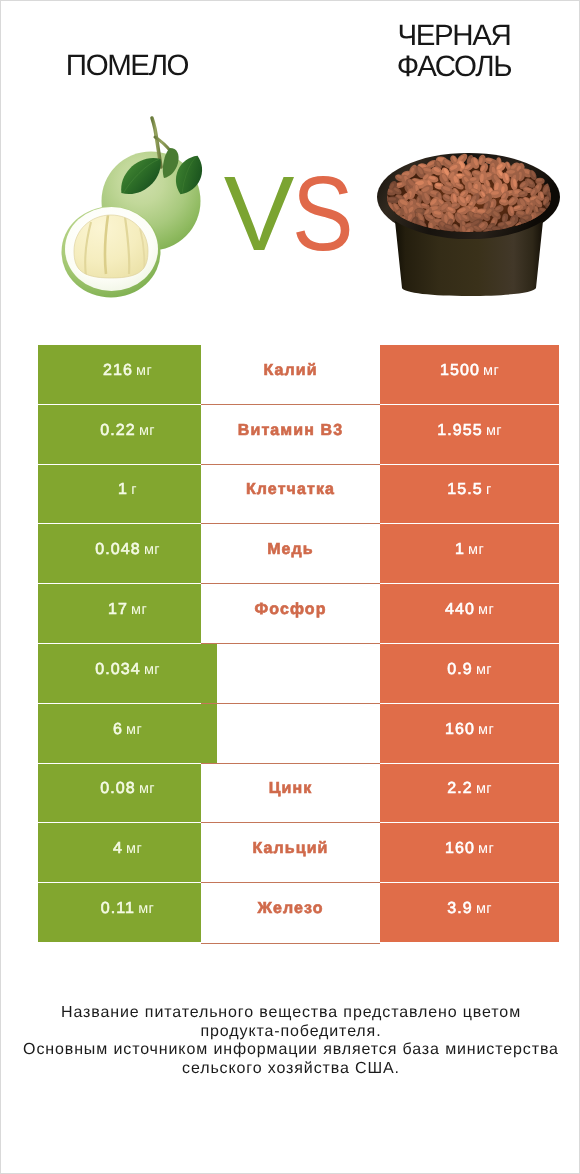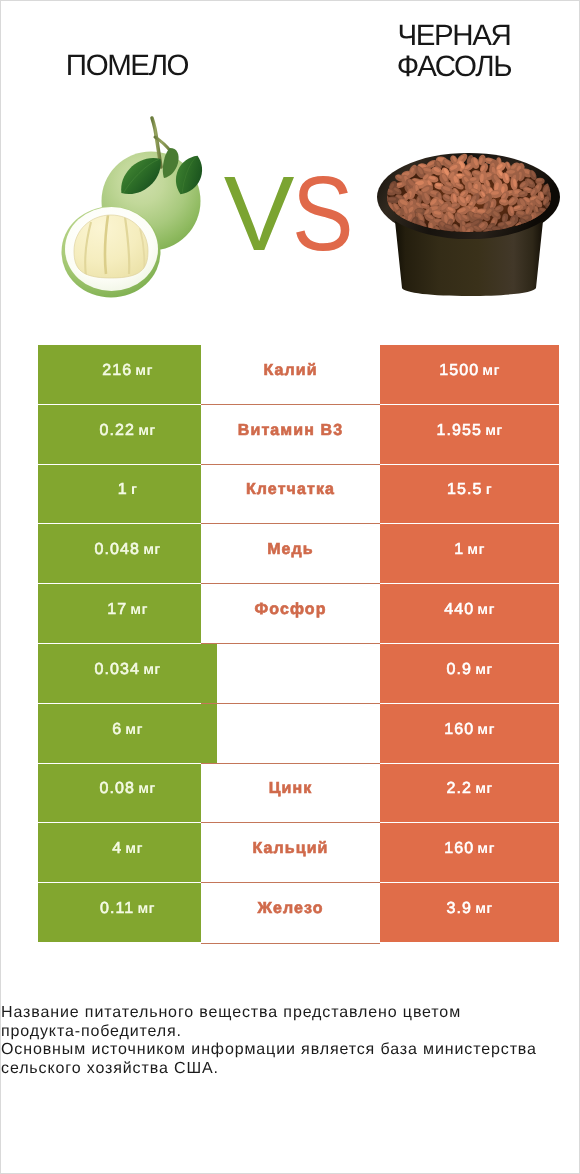--- a/index.html
+++ b/index.html
@@ -13,25 +13,25 @@
   .vs .vsv{color:#7ba431;display:inline-block;}
   .vs .vss{color:#e0694a;display:inline-block;transform:scaleX(.87);transform-origin:left center;margin-left:-3px;}
   .art{position:absolute;}
   .tbl{position:absolute;left:21px;top:344px;width:537px;}
   .row{position:relative;height:59.8px;}
   .cell{position:absolute;top:0;height:58.8px;display:flex;align-items:center;justify-content:center;box-sizing:border-box;padding-bottom:7px;}
   .cl{left:0;width:179px;background:#82a62f;color:#f4fae4;margin-left:16px;}
   .cm{left:179px;width:179px;background:#fff;color:#d06a4b;}
   .cr{left:358px;width:179px;background:#e06d49;color:#fff;}
   .v{font-weight:400;font-size:16px;letter-spacing:1.1px;-webkit-text-stroke:.62px;}
-  .u{font-weight:700;font-size:14.5px;margin-left:3.2px;-webkit-text-stroke:0;letter-spacing:.35px;text-align:center;}
+  .u{font-weight:400;font-size:14.5px;margin-left:3.2px;-webkit-text-stroke:0;letter-spacing:.35px;text-align:center;}
   .nm{font-weight:700;font-size:16px;letter-spacing:1.1px;-webkit-text-stroke:.62px;}
   .sep{position:absolute;left:179px;top:-1px;width:179px;height:1px;background:#c4775a;z-index:2;}
   .botsep{top:598px;}
-  .foot{position:absolute;left:0;top:1003px;width:580px;text-align:left;font-size:16px;line-height:18.6px;color:#1b1b1b;font-weight:400;letter-spacing:.88px;}
+  .foot{position:absolute;left:0;top:1003px;width:580px;text-align:center;font-size:16px;line-height:18.6px;color:#1b1b1b;font-weight:400;letter-spacing:.88px;}
 </style>
 </head>
 <body>
 
 <div class="page">
   <div class="ttl" id="ttlL">ПОМЕЛО</div>
   <div class="ttl" id="ttlR"><span>ЧЕРНАЯ</span><br><span>ФАСОЛЬ</span></div>
   <div class="vs"><span class="vsv">V</span><span class="vss">S</span></div>
 <svg class="art" id="art-pomelo" width="160" height="190" viewBox="55 112 160 190" style="left:55px;top:112px">
 <defs>

